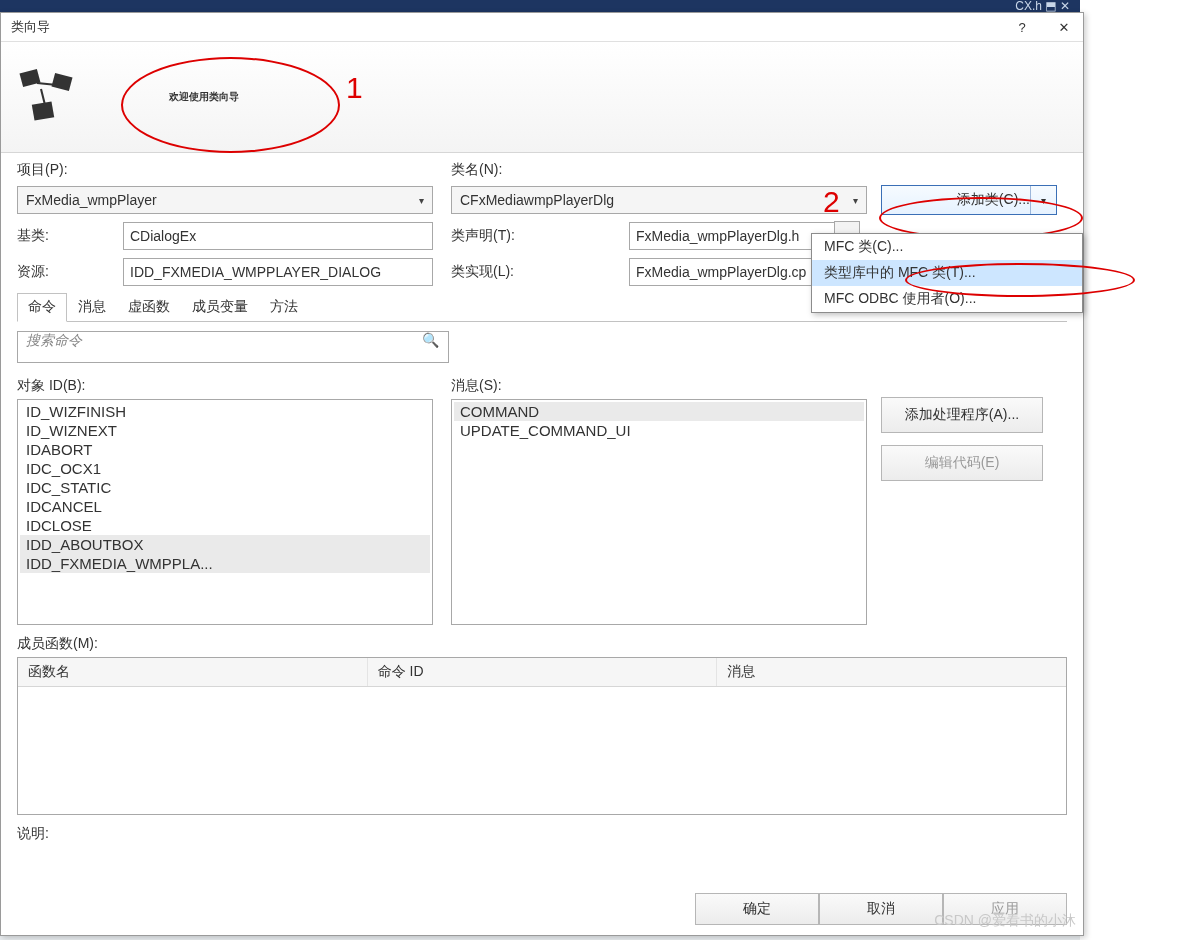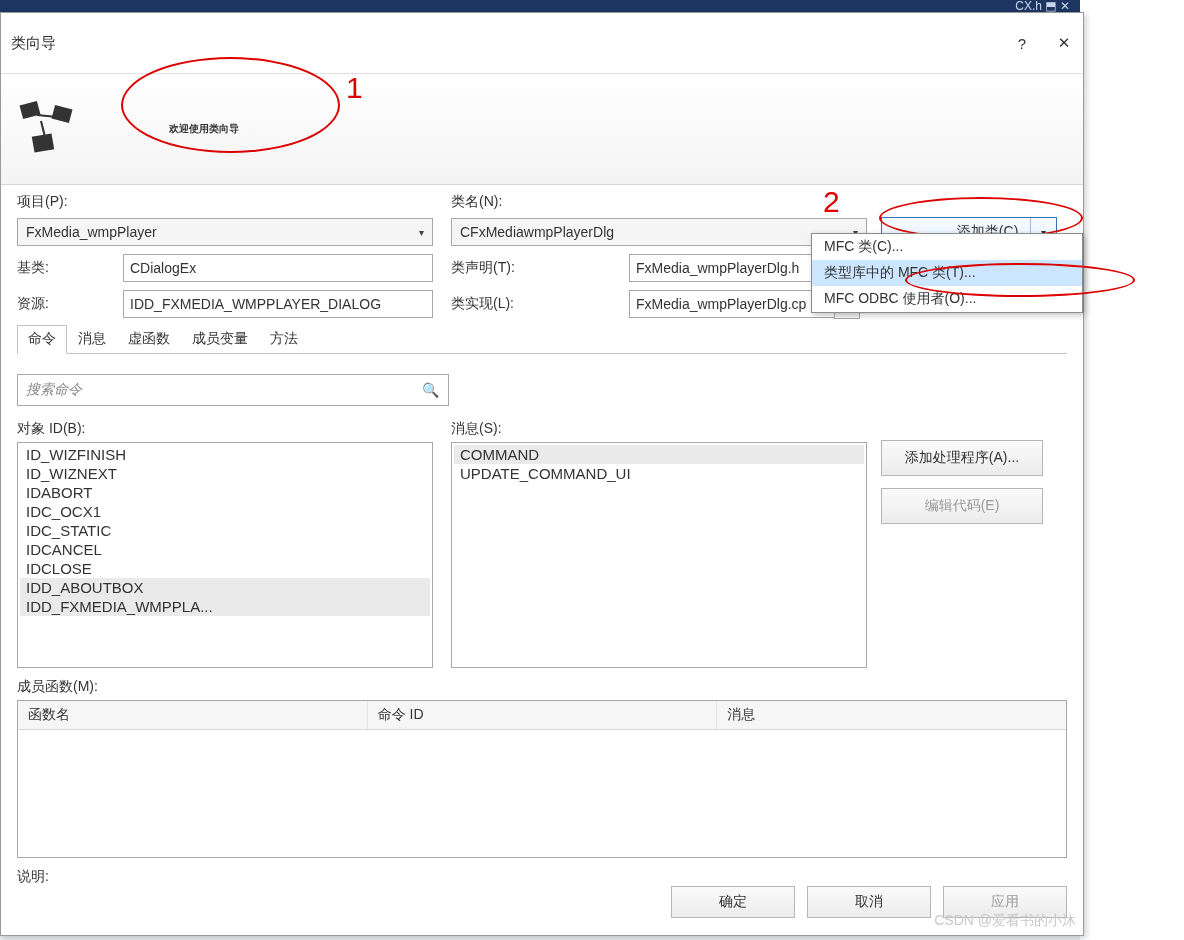--- a/index.html
+++ b/index.html
@@ -1,19 +1,19 @@
 <!DOCTYPE html>
 <html><head>
 <meta charset="utf-8">
 <style>
 html,body{margin:0;padding:0;font-family:"Microsoft YaHei","Segoe UI",Tahoma,sans-serif;font-size:14px;color:#333;background:#fff}
 .vs-back{width:1080px;height:940px;background:#eaeef1;position:relative}
 .vs-titlebar{position:absolute;top:0;left:0;right:0;height:12px;background:#1d3561;display:flex;align-items:center;justify-content:flex-end;padding-right:10px;color:#c8d6e8;font-size:12px;gap:12px}
 .dialog{position:absolute;left:0;top:12px;width:1082px;height:922px;background:#fff;border:1px solid #9a9a9a;box-shadow:2px 2px 6px rgba(0,0,0,.2)}
-.dlg-title{height:28px;display:flex;align-items:center;justify-content:space-between;padding:16px 10px;font-size:15px;color:#333}
+.dlg-title{height:28px;display:flex;align-items:center;justify-content:space-between;padding:0 10px;font-size:13px;color:#333}
 .dlg-title .right{display:flex;gap:24px;align-items:center}
 .dlg-title .sys{width:18px;text-align:center;cursor:default}
 .banner{height:110px;border-top:1px solid #e0e0e0;border-bottom:1px solid #d6d6d6;background:linear-gradient(#fff,#f4f4f4);position:relative;display:flex;align-items:center}
 .banner .logo{width:64px;height:64px;margin-left:14px;position:relative}
 .logo svg{width:64px;height:64px}
 .banner .welcome{font-weight:bold;margin-left:90px;font-size:10px}
 .ellipse1{position:absolute;left:120px;top:44px;width:215px;height:92px;border:2px solid #d00;border-radius:50%}
 .ann1{position:absolute;left:345px;top:58px;color:#d00;font-size:30px;font-weight:normal}
 .body{padding:8px 16px 0 16px}
 .row{display:flex;align-items:center;margin-bottom:6px}
@@ -27,31 +27,31 @@
 .ellipse2{position:absolute;left:878px;top:184px;width:200px;height:38px;border:2px solid #d00;border-radius:50%}
 .ann2{position:absolute;left:822px;top:172px;color:#d00;font-size:30px}
 .ann3{position:absolute;left:838px;top:268px;color:#d00;font-size:30px}
 .ellipse3{position:absolute;left:904px;top:250px;width:226px;height:30px;border:2px solid #d00;border-radius:50%;z-index:20}
 .menu{position:absolute;right:0;top:220px;width:270px;background:#fff;border:1px solid #8c8c8c;box-shadow:2px 2px 6px rgba(0,0,0,.25);z-index:10}
 .menu div{padding:4px 12px;font-size:14px;white-space:nowrap}
 .menu .sel-item{background:#cde6ff}
 .tabs{border-bottom:1px solid #c2c2c2;margin-top:6px;display:flex}
 .tab{padding:4px 10px;border:1px solid transparent;font-size:14px;cursor:default}
 .tab.active{border:1px solid #c2c2c2;border-bottom:1px solid #fff;background:#fff;margin-bottom:-1px}
-.search{margin-top:20px;display:flex;align-items:center;border:1px solid #a8a8a8;width:414px;height:30px;padding:0 8px;color:#888;font-style:italic;justify-content:space-between}
+.search{margin-top:9px;display:flex;align-items:flex-start;border:1px solid #a8a8a8;width:414px;height:30px;padding:0 8px;color:#888;font-style:italic;justify-content:space-between}
 .search span{color:#4a8bd6;font-style:normal}
 .listbox{border:1px solid #a8a8a8;height:220px;overflow-y:scroll;padding:2px}
 .listbox div{padding:1px 6px;font-size:15px}
 .listbox .hl{background:#eaeaea}
 .member-tbl{border:1px solid #a8a8a8;height:156px;margin-top:4px}
 .member-hdr{display:flex;background:#f6f6f6;border-bottom:1px solid #d6d6d6}
 .member-hdr div{padding:5px 10px;border-right:1px solid #e4e4e4;flex:1}
 .btn-r{border:1px solid #b6b6b6;background:linear-gradient(#fafafa,#ececec);height:34px;display:flex;align-items:center;justify-content:center;width:160px;margin-bottom:12px}
 .btn-r.dis{color:#9a9a9a}
-.footer-btns{position:absolute;bottom:17px;right:16px;display:flex;gap:12px}
+.footer-btns{position:absolute;bottom:10px;right:16px;display:flex;}
 .footer-btns .fb{width:122px;height:30px;border:1px solid #b6b6b6;background:linear-gradient(#fafafa,#ececec);display:flex;align-items:center;justify-content:center}
 .footer-btns .fb.dis{color:#9a9a9a}
 .watermark{position:absolute;right:4px;bottom:10px;color:#c8c8c8;font-size:14px}
 </style>
 </head>
 <body>
 
 <div class="vs-back">
   <div class="vs-titlebar">
     <span>CX.h  ⬒  ✕</span>

